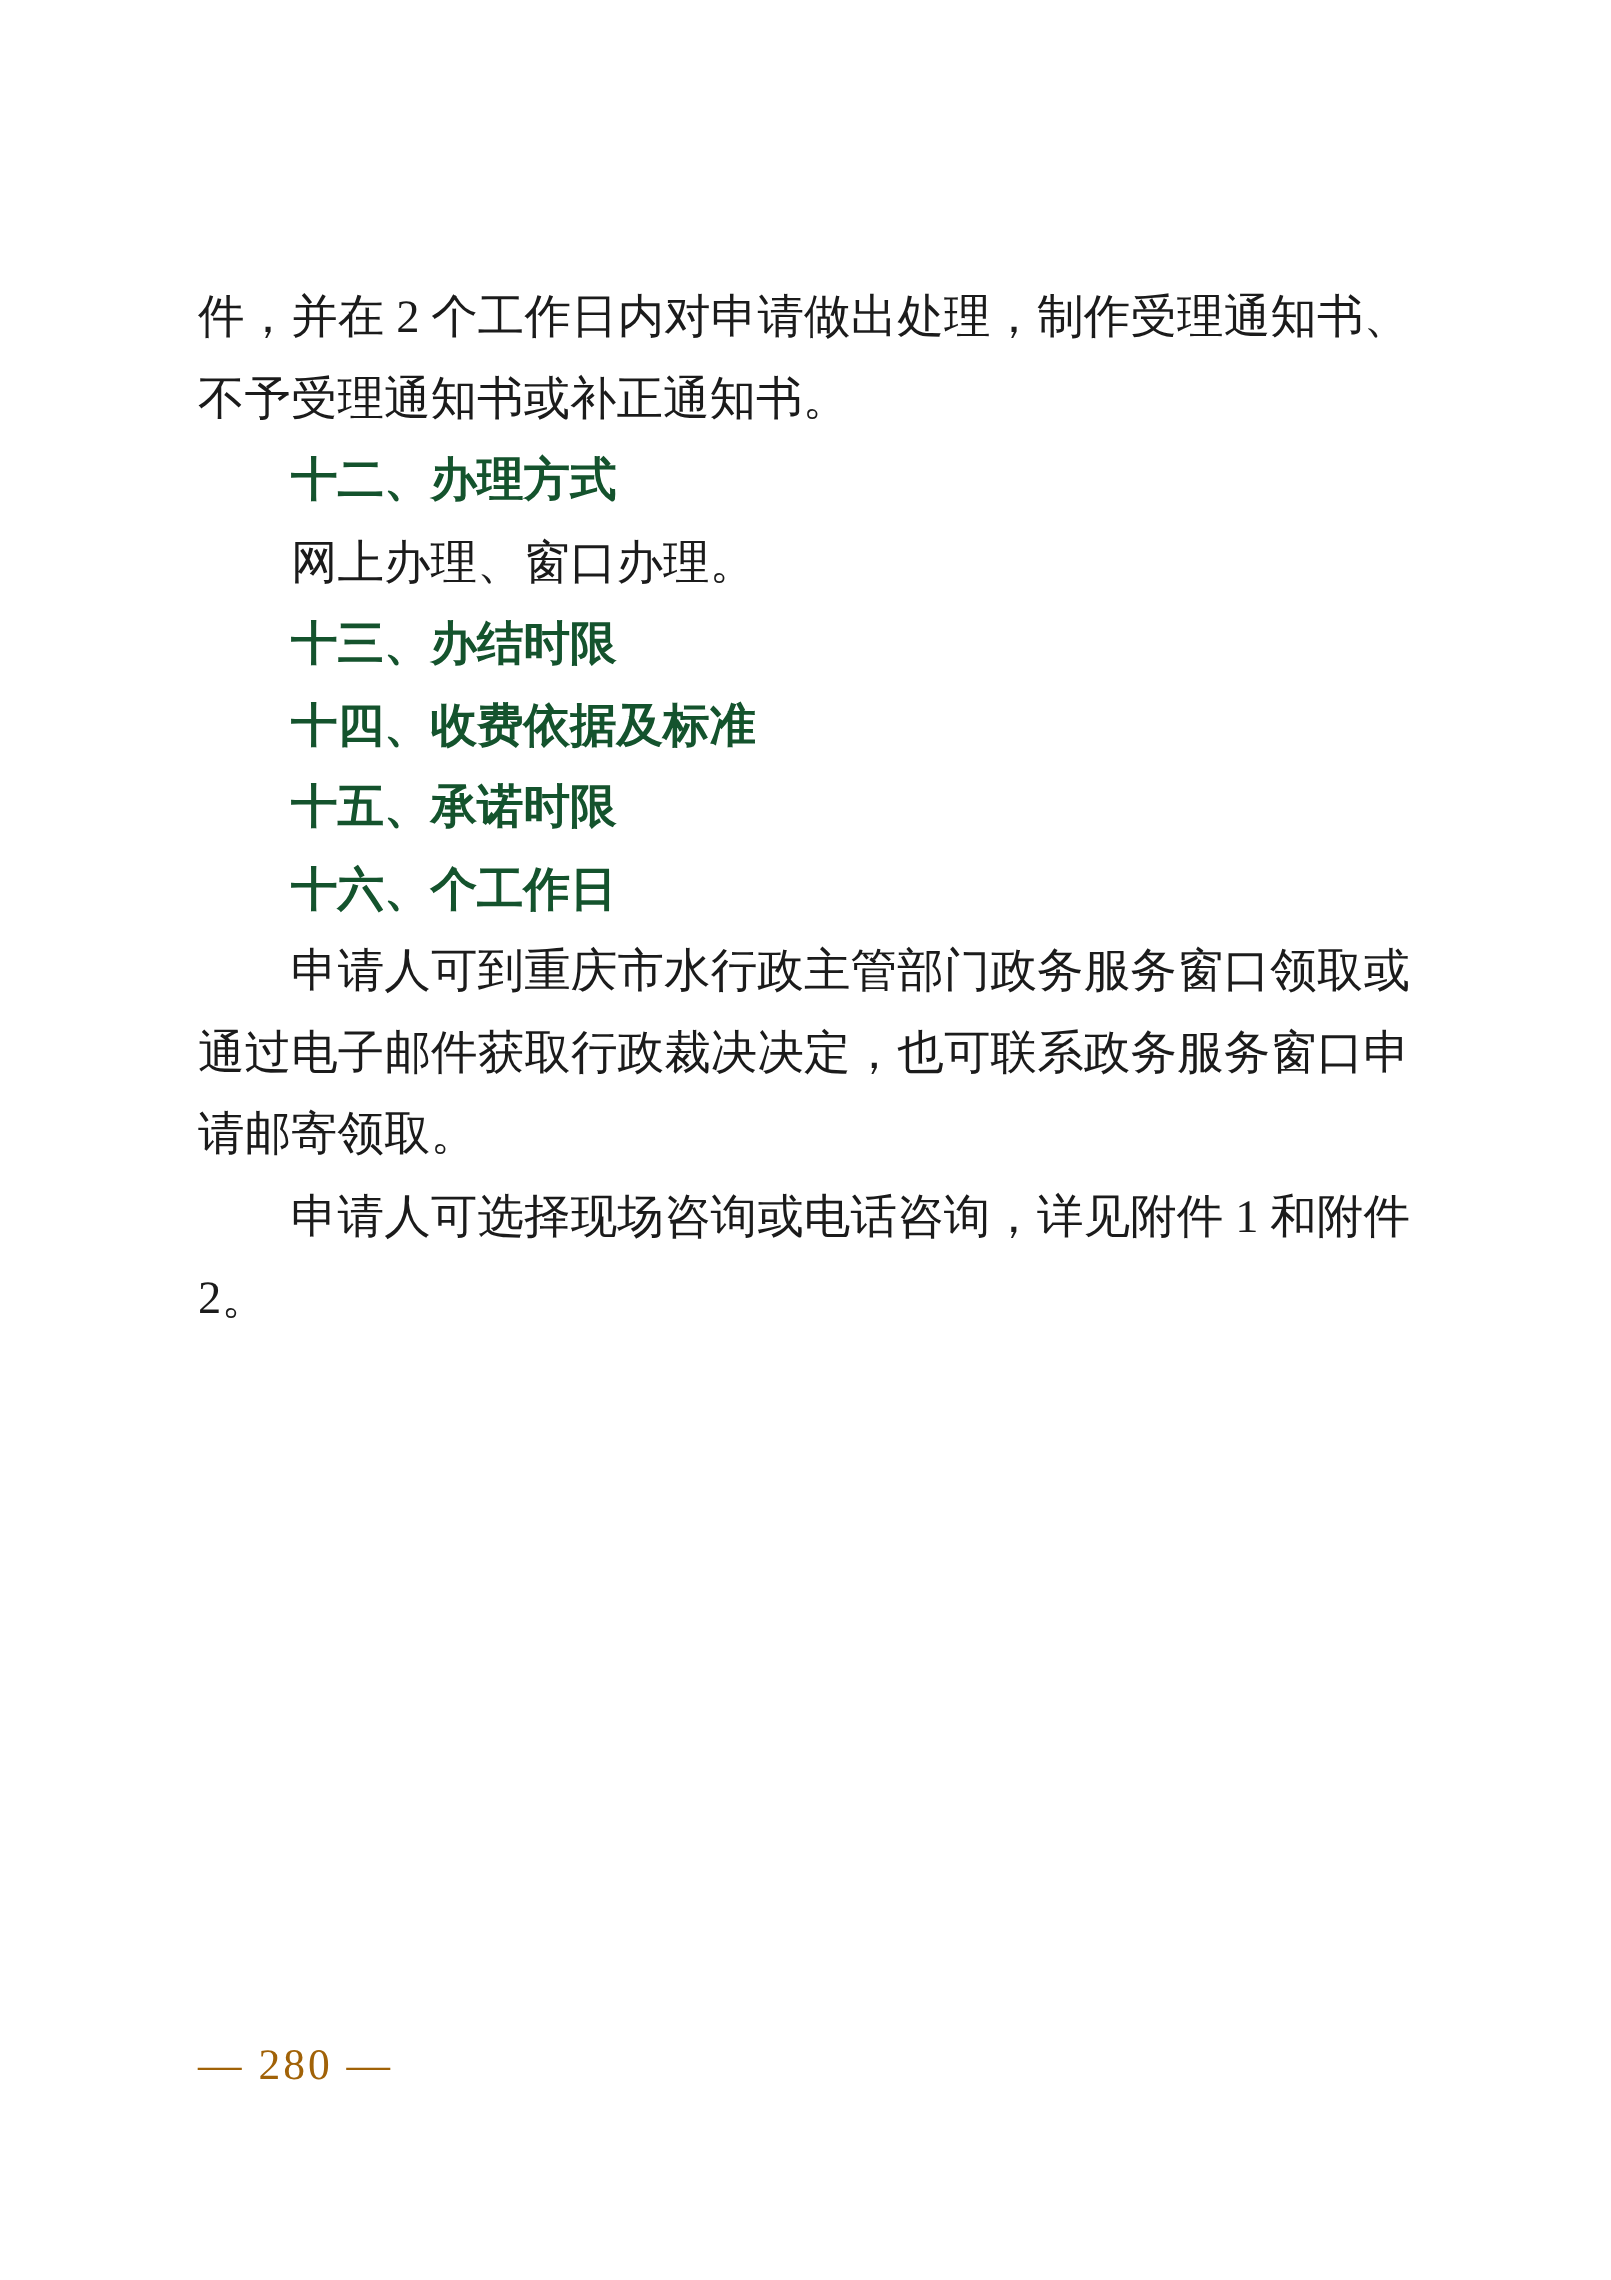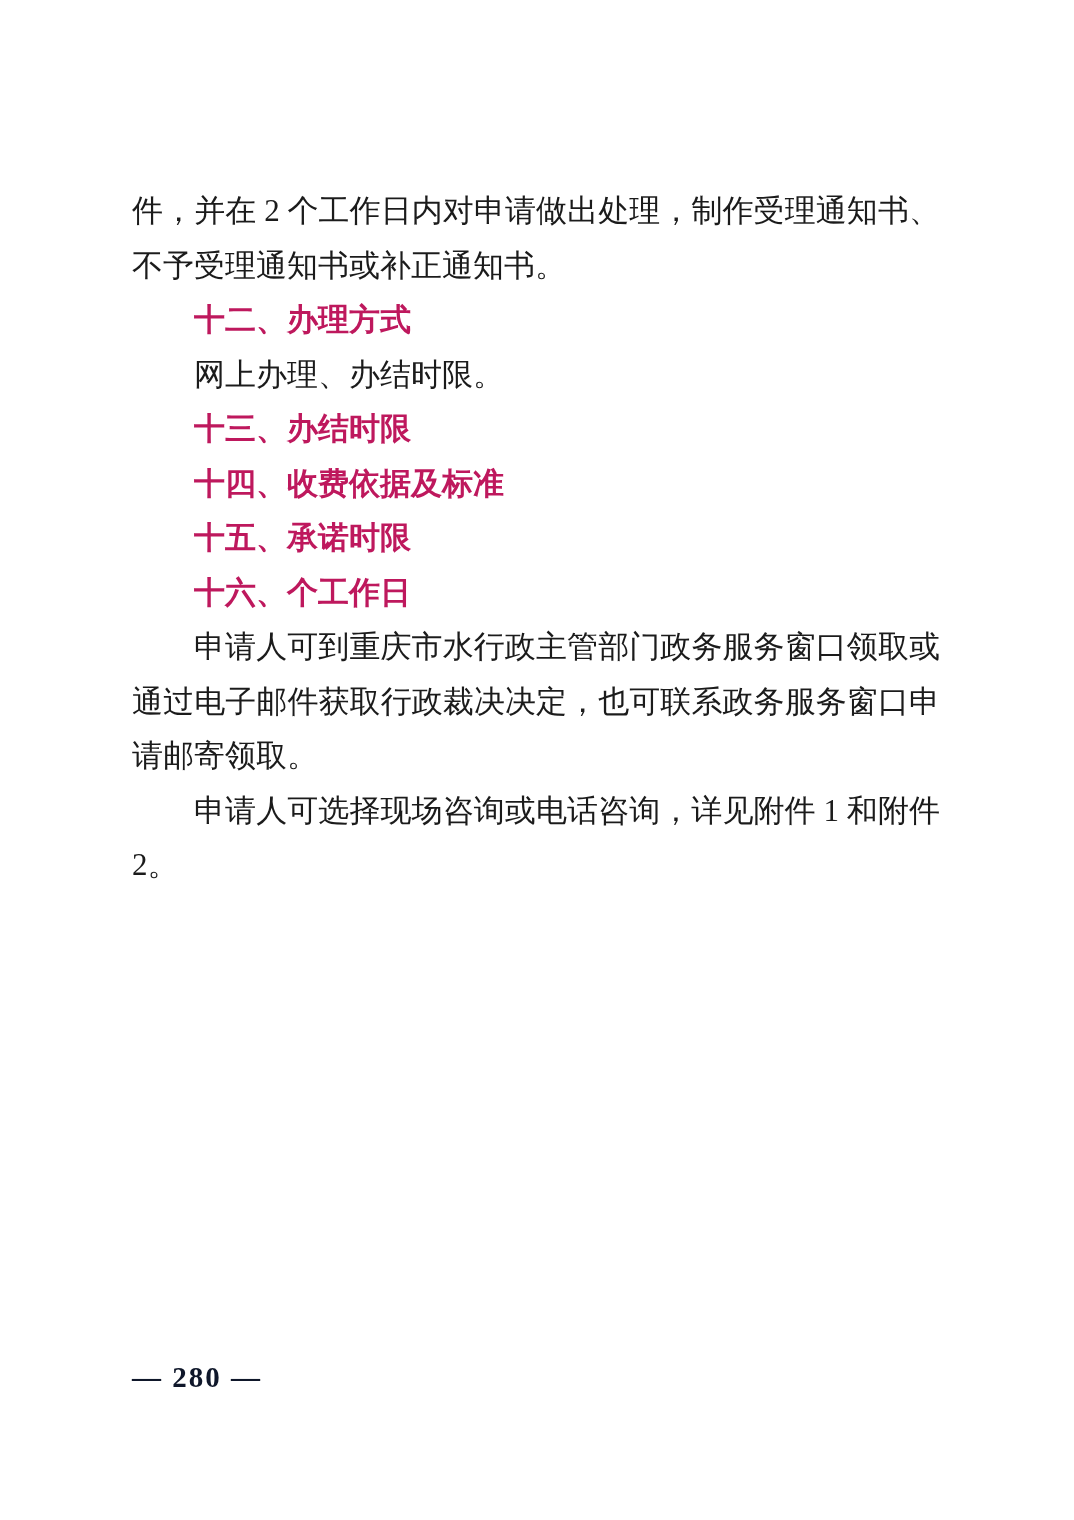--- a/index.html
+++ b/index.html
@@ -26,45 +26,44 @@
     text-justify: inter-ideograph;
     text-indent: 2em;
     font-family: "Liberation Serif", "DejaVu Serif", serif;
     color: #1b1b1b;
     font-weight: 400;
   }
   .para.cont { text-indent: 0; }
   .heading {
     font-family: "Liberation Sans", "DejaVu Sans", sans-serif;
     font-weight: 700;
-    color: #be185d;
+    color: #14532d;
     text-indent: 2em;
     font-size: 31px;
     line-height: 54.5px;
   }
   .footer {
     position: absolute;
     left: 132px;
     top: 1360px;
     font-size: 29px;
     line-height: 34px;
-    color: #0f172a;
+    color: #a16207;
     font-family: "Liberation Serif", "DejaVu Serif", serif;
     letter-spacing: 2px;
-    font-weight: bold;
   }
 </style>
 </head>
 <body>
 
 <div class="page">
   <div class="content">
     <p class="para cont">件，并在 2 个工作日内对申请做出处理，制作受理通知书、不予受理通知书或补正通知书。</p>
     <h2 class="heading">十二、办理方式</h2>
-    <p class="para">网上办理、办结时限。</p>
+    <p class="para">网上办理、窗口办理。</p>
     <h2 class="heading">十三、办结时限</h2>
     <h2 class="heading">十四、收费依据及标准</h2>
     <h2 class="heading">十五、承诺时限</h2>
     <h2 class="heading">十六、个工作日</h2>
     <p class="para">申请人可到重庆市水行政主管部门政务服务窗口领取或通过电子邮件获取行政裁决决定，也可联系政务服务窗口申请邮寄领取。</p>
     <p class="para">申请人可选择现场咨询或电话咨询，详见附件 1 和附件 2。</p>
   </div>
   <div class="footer">
     <span>— 280 —</span>
   </div>

